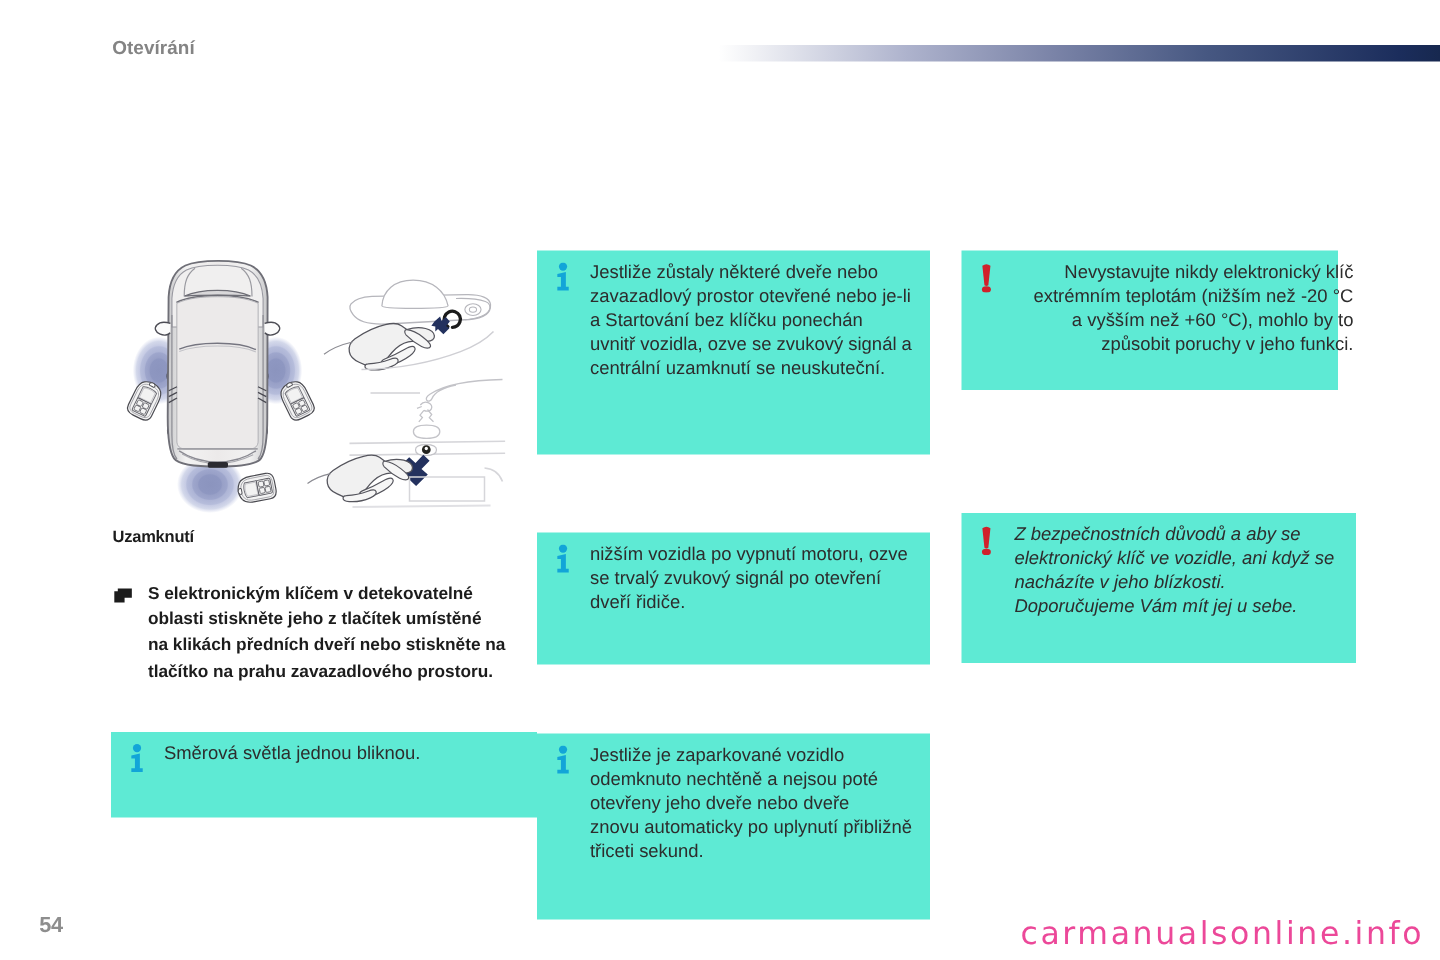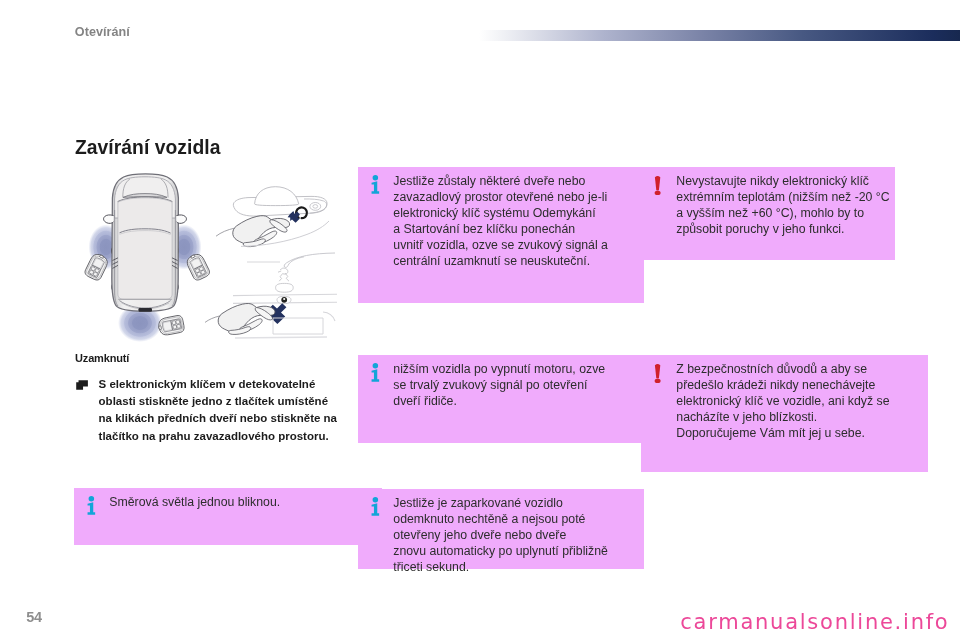--- a/index.html
+++ b/index.html
@@ -16,46 +16,45 @@
 
   
   .illus{position:absolute;left:75px;top:166px;width:262px;height:179px;background:#ffffff;overflow:hidden;}
 
   
   .sub-title{position:absolute;left:75px;top:351.5px;font-size:11px;font-weight:bold;color:#1c1c1c;letter-spacing:-0.15px;}
   .bullet-block{position:absolute;left:75px;top:376px;width:265px;}
   .bullet-row{position:relative;}
   .bullet-mark{position:absolute;left:0.9px;top:3.5px;line-height:0;}
   .bullet-text{display:block;margin-left:23.6px;font-size:11.5px;font-weight:bold;
-               line-height:17.2px;color:#1c1c1c;}
+               line-height:17.2px;color:#1c1c1c;margin-top:12px;}
   .bullet-text .ln{display:block;white-space:pre;}
 
   
-  .box{position:absolute;background:#f0abfc;padding-left:24px;}
+  .box{position:absolute;background:#5eead4;}
   .box .ico{position:absolute;left:12.5px;top:8.0px;line-height:0;}
   .box .txt{position:absolute;left:35.3px;top:7.3px;width:226px;
             font-size:12.3px;line-height:15.85px;color:#2d2d2d;}
   .box .txt .ln{display:block;white-space:pre;}
   #box1{left:358px;top:167px;width:262px;height:136px;}
-  #box2{left:641px;top:167px;width:230px;height:93px;}
+  #box2{left:641px;top:167px;width:251px;height:93px;text-align:right;}
   #box3{left:358px;top:355px;width:262px;height:88px;}
-  #box4{left:641px;top:355px;width:263px;height:117px;}
+  #box4{left:641px;top:342px;width:263px;height:100px;font-style:italic;}
   #box5{left:74px;top:488px;width:284px;height:57px;}
-  #box6{left:358px;top:489px;width:262px;height:80px;}
+  #box6{left:358px;top:489px;width:262px;height:124px;}
 
   .pagenum{position:absolute;left:26.2px;top:608.5px;font-size:14.5px;color:#8e8e8e;font-weight:bold;letter-spacing:-0.2px;}
   .wm{position:absolute;left:680.3px;top:610px;font-size:21px;color:#ec4899;letter-spacing:1.75px;font-family:"DejaVu Sans",sans-serif;}
 </style>
 </head>
 <body>
 
 <div class="page">
   <div class="hdr-title">Otevírání</div>
   <div class="hdr-bar"></div>
-  <div class="main-title">Zavírání vozidla</div>
   <div class="illus">
    <svg viewBox="0 0 262 179" width="262" height="179">
     <defs>
       <radialGradient id="halo">
         <stop offset="0%" stop-color="#8b94be"></stop>
         <stop offset="34%" stop-color="#8e97c1"></stop>
         <stop offset="38%" stop-color="#98a0c7"></stop>
         <stop offset="52%" stop-color="#9ea6cc"></stop>
         <stop offset="56%" stop-color="#aeb5d6"></stop>
         <stop offset="70%" stop-color="#b6bddb"></stop>
@@ -261,36 +260,35 @@
 
   <div class="bullet-block">
     <div class="bullet-row">
       <span class="bullet-mark">
         <svg width="12" height="10" viewBox="0 0 11.4 9.3">
             <path d="M2.4 0.2 L11.3 0.2 L11.3 6.0 L6.7 6.0 L6.7 9.1 L0.2 9.1 L0.2 2.0 L2.4 2.0 Z" fill="#1c1c1c"></path>
           </svg>
       </span>
       <span class="bullet-text" id="bullet-text">
           <span class="ln">S elektronickým klíčem v detekovatelné</span>
-          <span class="ln">oblasti stiskněte jedno z tlačítek umístěné</span>
+          <span class="ln">oblasti stiskněte jeho z tlačítek umístěné</span>
           <span class="ln">na klikách předních dveří nebo stiskněte na</span>
           <span class="ln">tlačítko na prahu zavazadlového prostoru.</span>
         </span>
     </div>
   </div>
 
   <div class="box" id="box1">
     <span class="ico"><svg width="9" height="19.2" viewBox="0 0 9 19.2">
           <circle cx="4.35" cy="2.75" r="2.75" fill="#12a5d8"></circle>
           <path d="M6.25 6.35 L6.25 16.15 L8.15 16.15 L8.15 18.7 L0.55 18.7 L0.55 16.15 L2.95 16.15 L2.95 9.6 L0.55 9.6 L0.55 7.75 Z" fill="#12a5d8"></path>
         </svg></span>
     <div class="txt">
         <span class="ln">Jestliže zůstaly některé dveře nebo</span>
         <span class="ln">zavazadlový prostor otevřené nebo je-li</span>
-        <span class="ln">elektronický klíč systému Odemykání</span>
         <span class="ln">a Startování bez klíčku ponechán</span>
         <span class="ln">uvnitř vozidla, ozve se zvukový signál a</span>
         <span class="ln">centrální uzamknutí se neuskuteční.</span>
       </div>
   </div>
   <div class="box" id="box2">
     <span class="ico"><svg width="8" height="20" viewBox="0 0 8 20">
           <path d="M0.9 2.2 Q3.6 0.0 6.3 2.2 L4.9 15.2 Q3.6 16.0 2.3 15.2 Z" fill="#d0212b"></path>
           <ellipse cx="3.6" cy="18.0" rx="3.0" ry="2.2" fill="#d0212b"></ellipse>
         </svg></span>
@@ -312,21 +310,20 @@
         <span class="ln">dveří řidiče.</span>
       </div>
   </div>
   <div class="box" id="box4">
     <span class="ico"><svg width="8" height="20" viewBox="0 0 8 20">
           <path d="M0.9 2.2 Q3.6 0.0 6.3 2.2 L4.9 15.2 Q3.6 16.0 2.3 15.2 Z" fill="#d0212b"></path>
           <ellipse cx="3.6" cy="18.0" rx="3.0" ry="2.2" fill="#d0212b"></ellipse>
         </svg></span>
     <div class="txt">
         <span class="ln">Z bezpečnostních důvodů a aby se</span>
-        <span class="ln">předešlo krádeži nikdy nenechávejte</span>
         <span class="ln">elektronický klíč ve vozidle, ani když se</span>
         <span class="ln">nacházíte v jeho blízkosti.</span>
         <span class="ln">Doporučujeme Vám mít jej u sebe.</span>
       </div>
   </div>
   <div class="box" id="box5">
     <span class="ico"><svg width="9" height="19.2" viewBox="0 0 9 19.2">
           <circle cx="4.35" cy="2.75" r="2.75" fill="#12a5d8"></circle>
           <path d="M6.25 6.35 L6.25 16.15 L8.15 16.15 L8.15 18.7 L0.55 18.7 L0.55 16.15 L2.95 16.15 L2.95 9.6 L0.55 9.6 L0.55 7.75 Z" fill="#12a5d8"></path>
         </svg></span>

